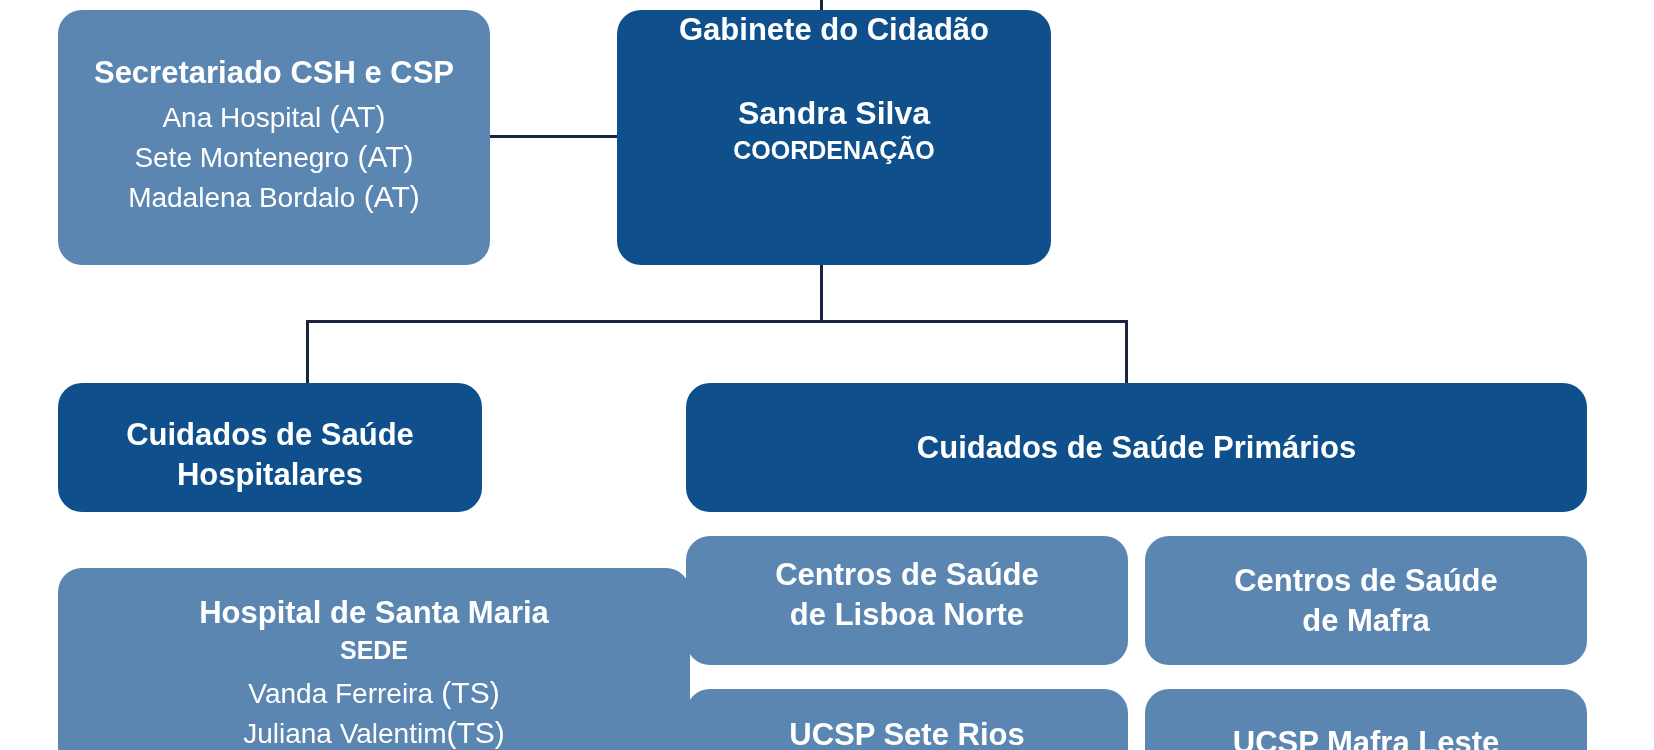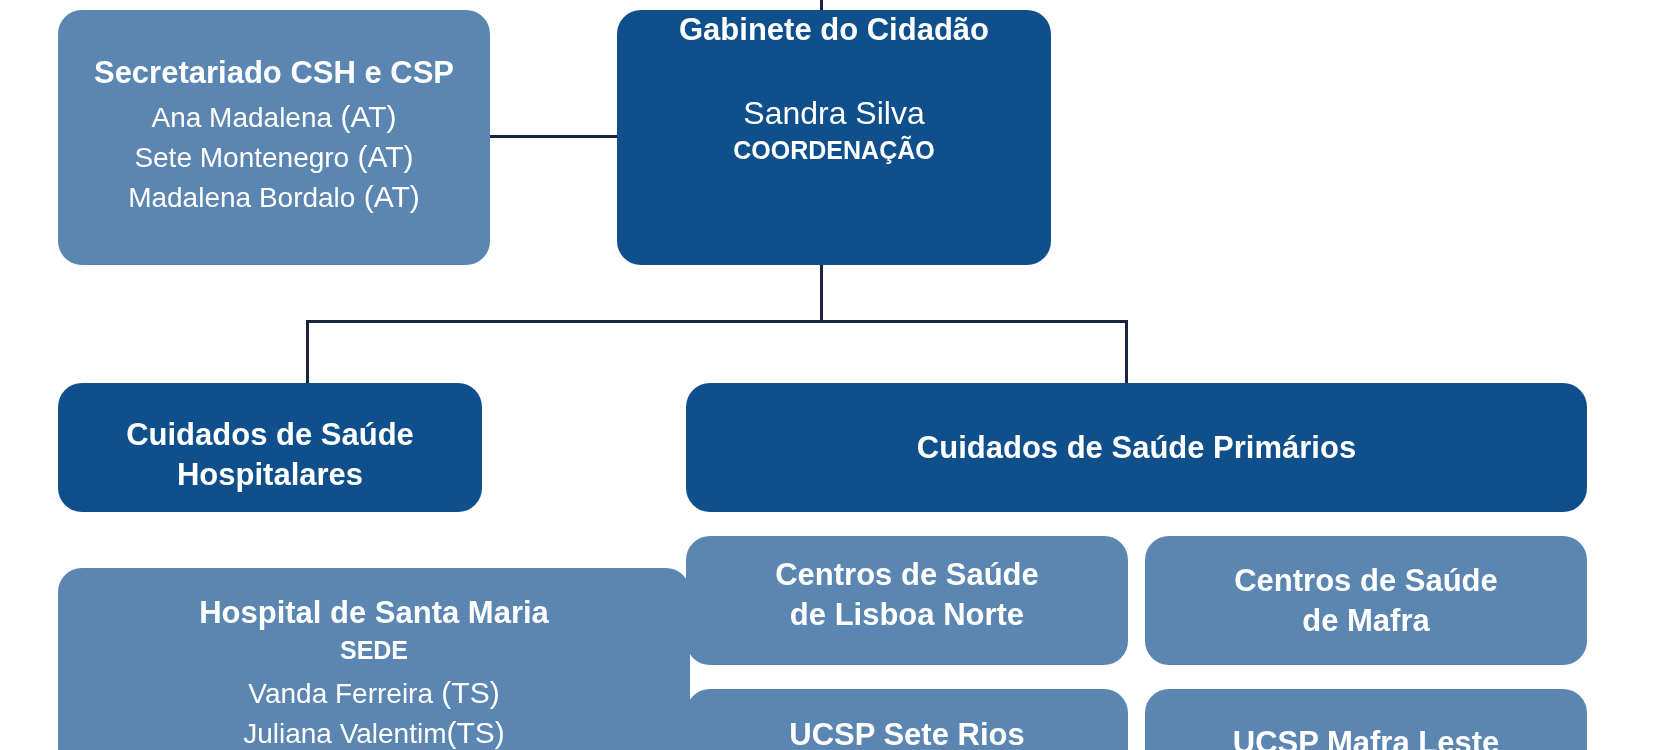--- a/index.html
+++ b/index.html
@@ -18,28 +18,28 @@
 
 <div class="line" style="left:820px;top:0;width:3px;height:10px;"></div>
 <div class="line" style="left:490px;top:135px;width:127px;height:3px;"></div>
 <div class="line" style="left:820px;top:264px;width:3px;height:58px;"></div>
 <div class="line" style="left:306px;top:320px;width:822px;height:3px;"></div>
 <div class="line" style="left:306px;top:320px;width:3px;height:63px;"></div>
 <div class="line" style="left:1125px;top:320px;width:3px;height:63px;"></div>
 
 <div class="box light" style="left:58px;top:10px;width:432px;height:255px;padding-bottom:6px;">
   <div class="title" style="margin-bottom:4px;">Secretariado CSH e CSP</div>
-  <div class="name"><span>Ana Madalena</span><span class="role"> (AT)</span></div>
+  <div class="name"><span>Ana Hospital</span><span class="role"> (AT)</span></div>
   <div class="name"><span>Sete Montenegro</span><span class="role"> (AT)</span></div>
   <div class="name"><span>Madalena Bordalo</span><span class="role"> (AT)</span></div>
 </div>
 
 <div class="box dark" style="left:617px;top:10px;width:434px;height:255px;justify-content:flex-start;">
   <div class="title">Gabinete do Cidadão</div>
-  <div class="name" style="margin-top:44px;font-size:32px;font-weight:400;">Sandra Silva</div>
+  <div class="name" style="margin-top:44px;font-size:32px;font-weight:700;">Sandra Silva</div>
   <div class="sub">COORDENAÇÃO</div>
 </div>
 
 <div class="box dark" style="left:58px;top:383px;width:424px;height:129px;padding-top:14px;">
   <div class="title">Cuidados de Saúde Hospitalares</div>
 </div>
 
 <div class="box dark" style="left:686px;top:383px;width:901px;height:129px;">
   <div class="title">Cuidados de Saúde Primários</div>
 </div>

